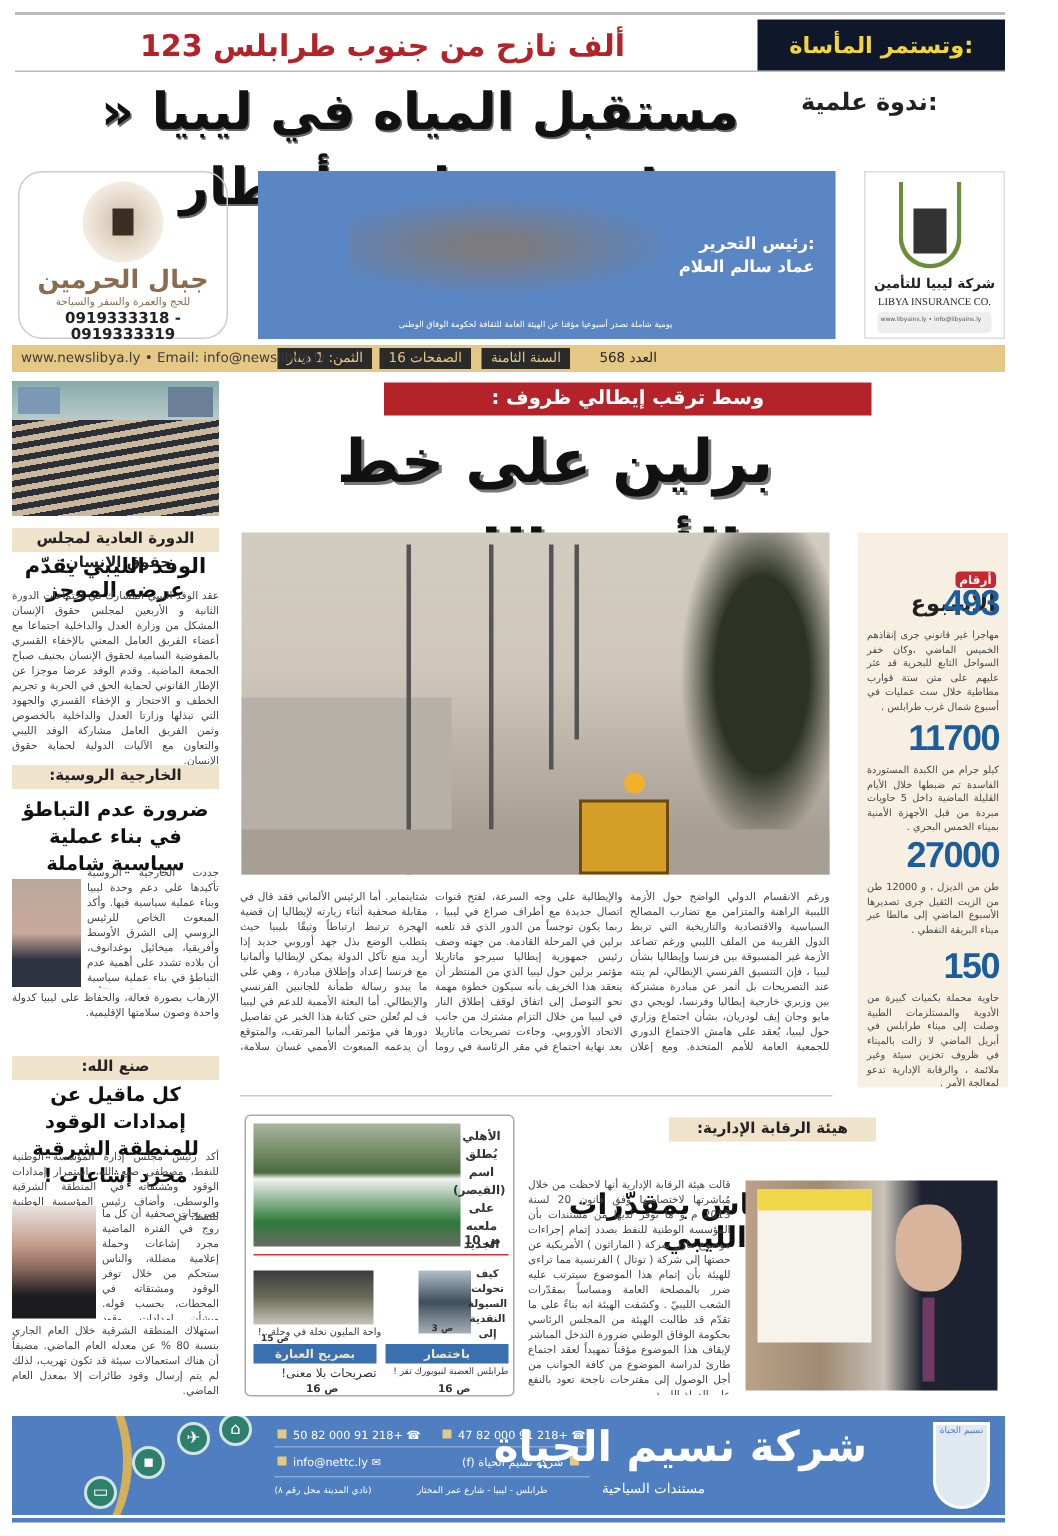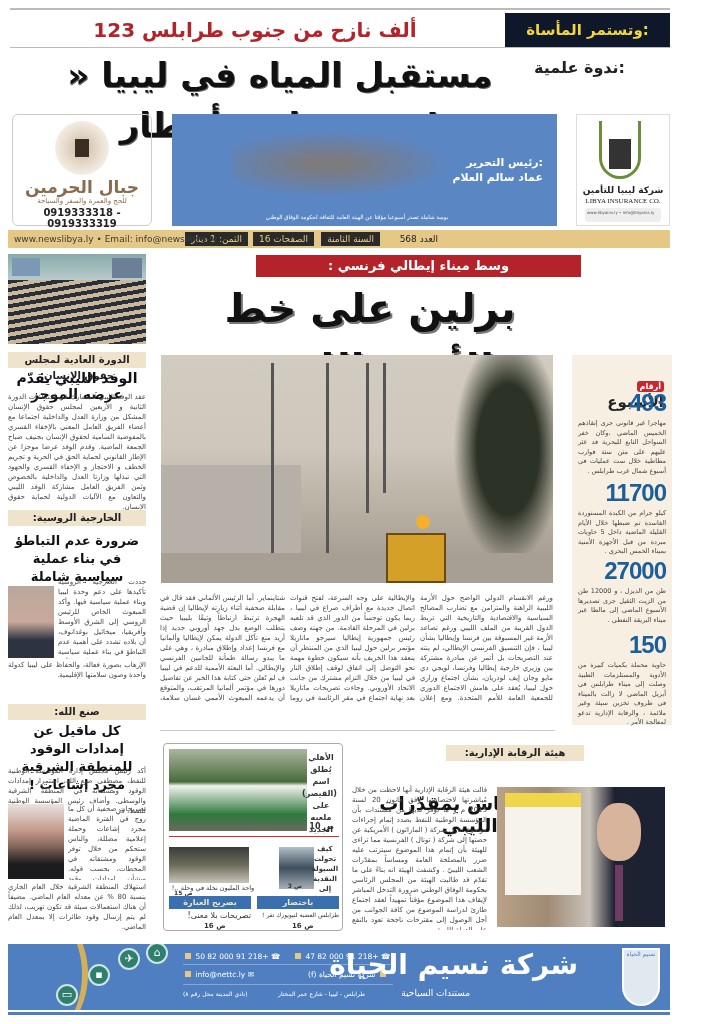--- a/index.html
+++ b/index.html
@@ -7,21 +7,21 @@
 .abs{position:absolute}
 .rtl{direction:rtl}
 
 #top1{left:10px;top:8px;width:660px;height:40px;border-top:2px solid #bbb;border-bottom:1px solid #bbb}
 #top1 .tag{position:absolute;right:0;top:3px;width:165px;height:34px;background:#0f172a;color:#f3d63b;font-weight:bold;font-size:15px;line-height:34px;text-align:center}
 #top1 .hl{position:absolute;right:175px;top:3px;width:480px;height:34px;color:#b2242a;font-weight:bold;font-size:20px;line-height:34px;text-align:center}
 #top2{left:10px;top:50px;width:660px;height:52px}
 #top2 .tag{position:absolute;right:45px;top:8px;font-size:16px;font-weight:bold;color:#222}
 #top2 .hl{position:absolute;right:130px;top:0;width:520px;font-size:34px;font-weight:900;line-height:50px;text-align:center;color:#111;text-shadow:1px 1px 0 #666}
 
-#ad-left{left:12px;top:114px;width:140px;height:112px;border:1px solid #ccc;border-radius:6px;text-align:center}
+#ad-left{left:12px;top:114px;width:140px;height:112px;border:1px solid #ccc;border-radius:16px;text-align:center}
 #ad-left .logo{width:54px;height:54px;margin:6px auto 0;border-radius:50%;background:radial-gradient(circle,#d8c9b6 20%,#efe6da 60%,#fff 100%);position:relative}
 #ad-left .logo:after{content:"";position:absolute;left:20px;top:18px;width:14px;height:18px;background:#3a2e24}
 #ad-left .n{font-size:17px;color:#8a6d4f;font-weight:bold;margin-top:2px}
 #ad-left .s{font-size:7px;color:#8a6d4f}
 #ad-left .p{font-size:10px;font-weight:bold;color:#222;margin-top:2px}
 #mast{left:172px;top:114px;width:385px;height:112px;background:#5b86c4}
 #mast .map{position:absolute;left:60px;top:10px;width:240px;height:80px;background:radial-gradient(ellipse at 40% 50%,#8a7660 10%,rgba(91,134,196,0) 60%);opacity:.7}
 #mast .name{position:absolute;left:20px;top:2px;width:250px;height:90px;font-size:56px;font-weight:900;color:#fff;line-height:90px;text-align:center;text-shadow:2px 2px 0 #2e4d7c}
 #mast .ed1{position:absolute;right:14px;top:42px;color:#fff;font-size:11px;font-weight:bold}
 #mast .ed2{position:absolute;right:14px;top:57px;color:#fff;font-size:11px;font-weight:bold}
@@ -151,21 +151,21 @@
   <span class="box" style="right:356px">الصفحات 16</span>
   <span class="box" style="right:422px">الثمن: 1 دينار</span>
   <span class="l">www.newslibya.ly • Email: info@newslibya.ly</span>
 </div>
 
 <div id="confimg" class="abs">
   <div class="scr"></div>
   <div class="scr2"></div>
   <div class="rows"></div>
 </div>
-<div id="kicker" class="abs rtl">وسط ميناء إيطالي فرنسي :</div>
+<div id="kicker" class="abs rtl">وسط ترقب إيطالي ظروف :</div>
 <div id="mainhl" class="abs rtl">برلين على خط الأزمة الليبية</div>
 <div id="photo" class="abs">
   <div class="bldg"></div>
   <div class="pole" style="left:110px;height:220px"></div>
   <div class="pole" style="left:165px;height:190px"></div>
   <div class="pole" style="left:205px;height:150px"></div>
   <div class="pole" style="left:222px;height:130px"></div>
   <div class="tree"></div>
   <div class="ground"></div>
   <div class="fire"></div>

